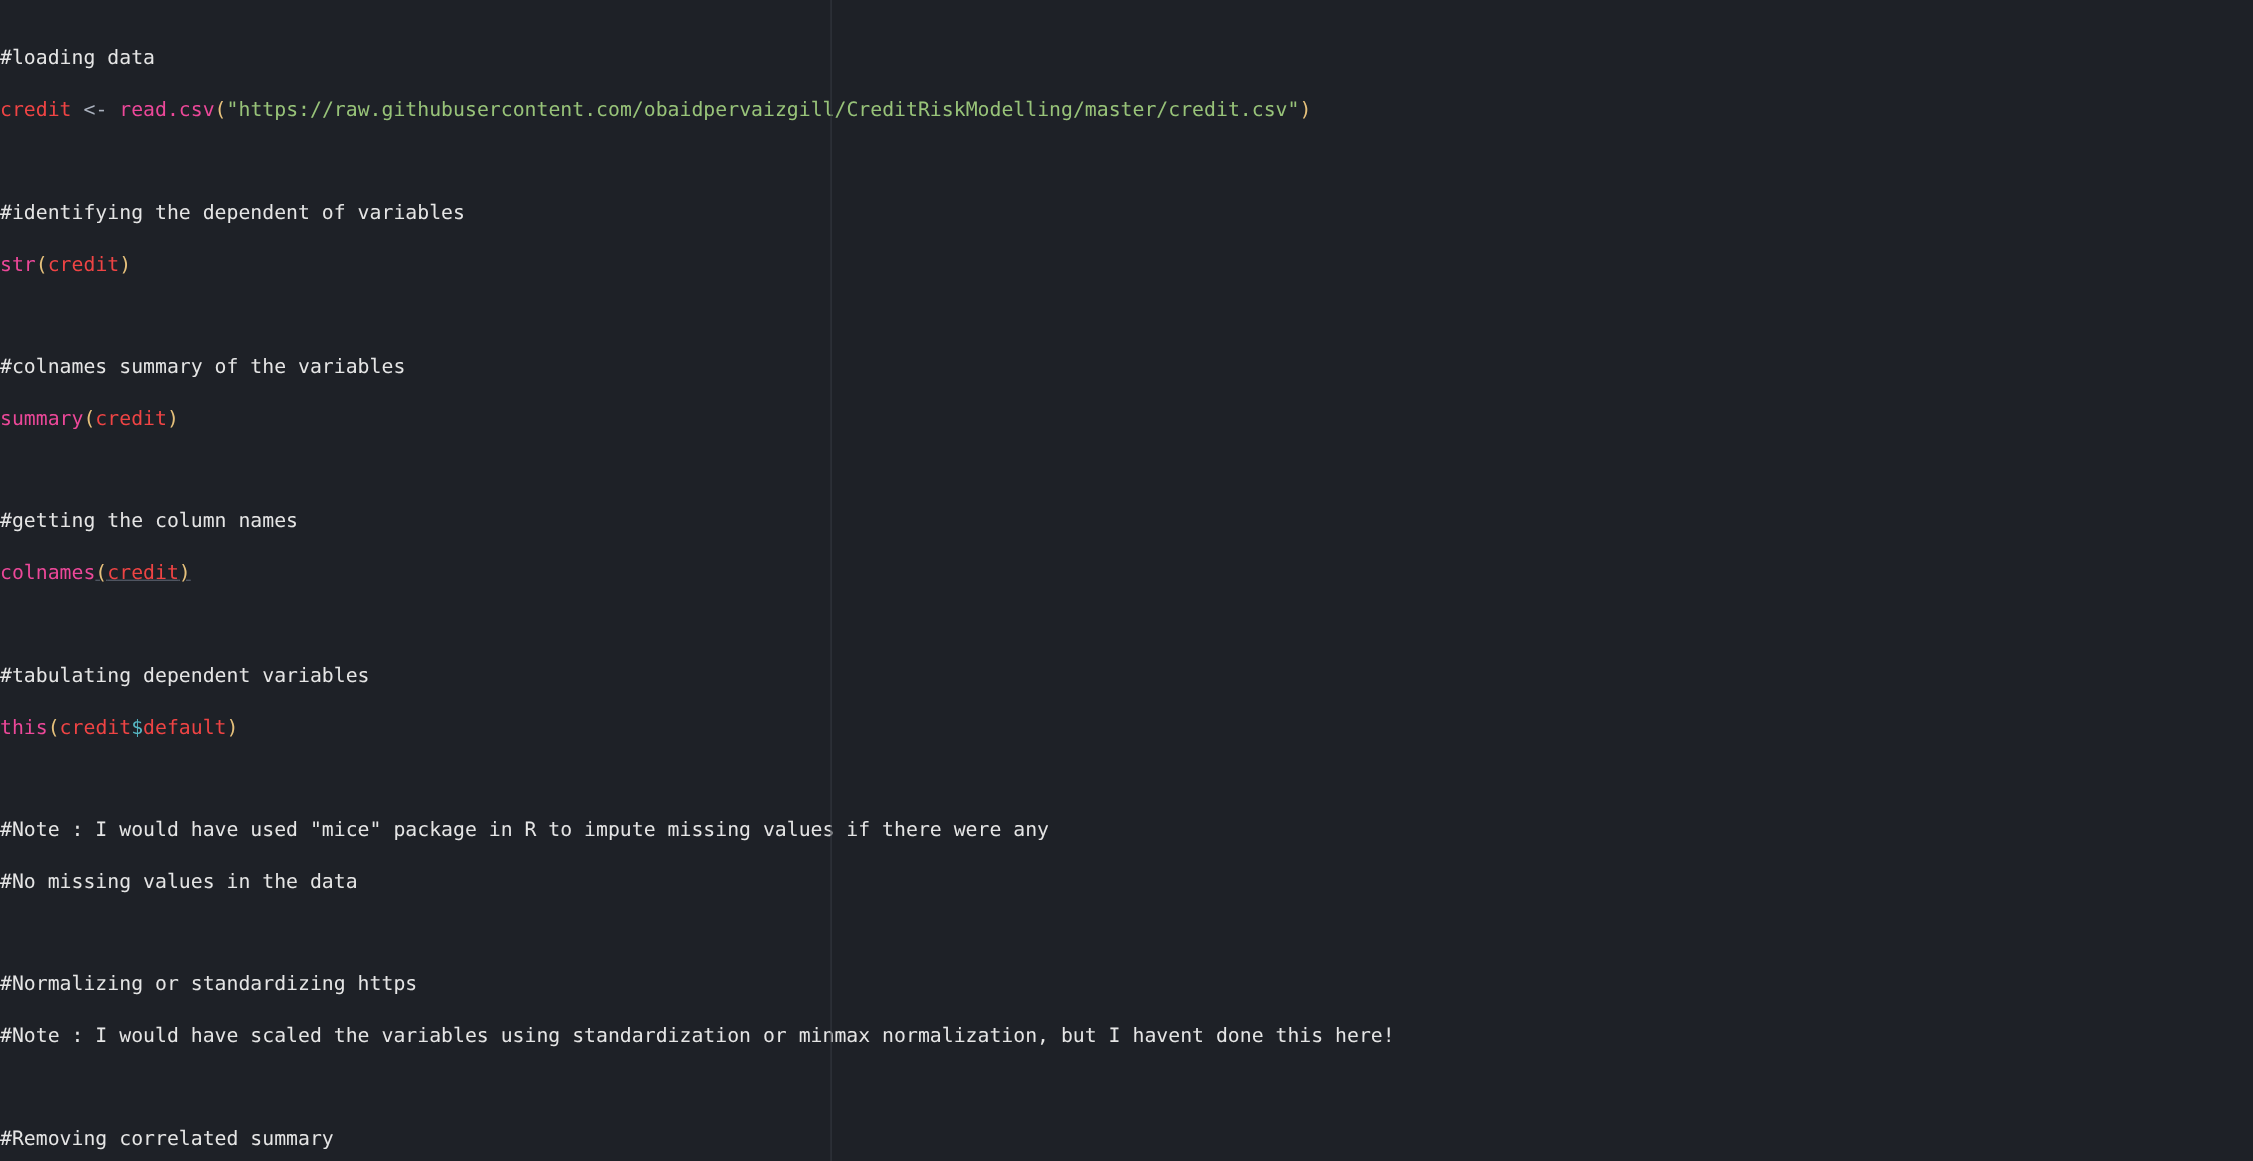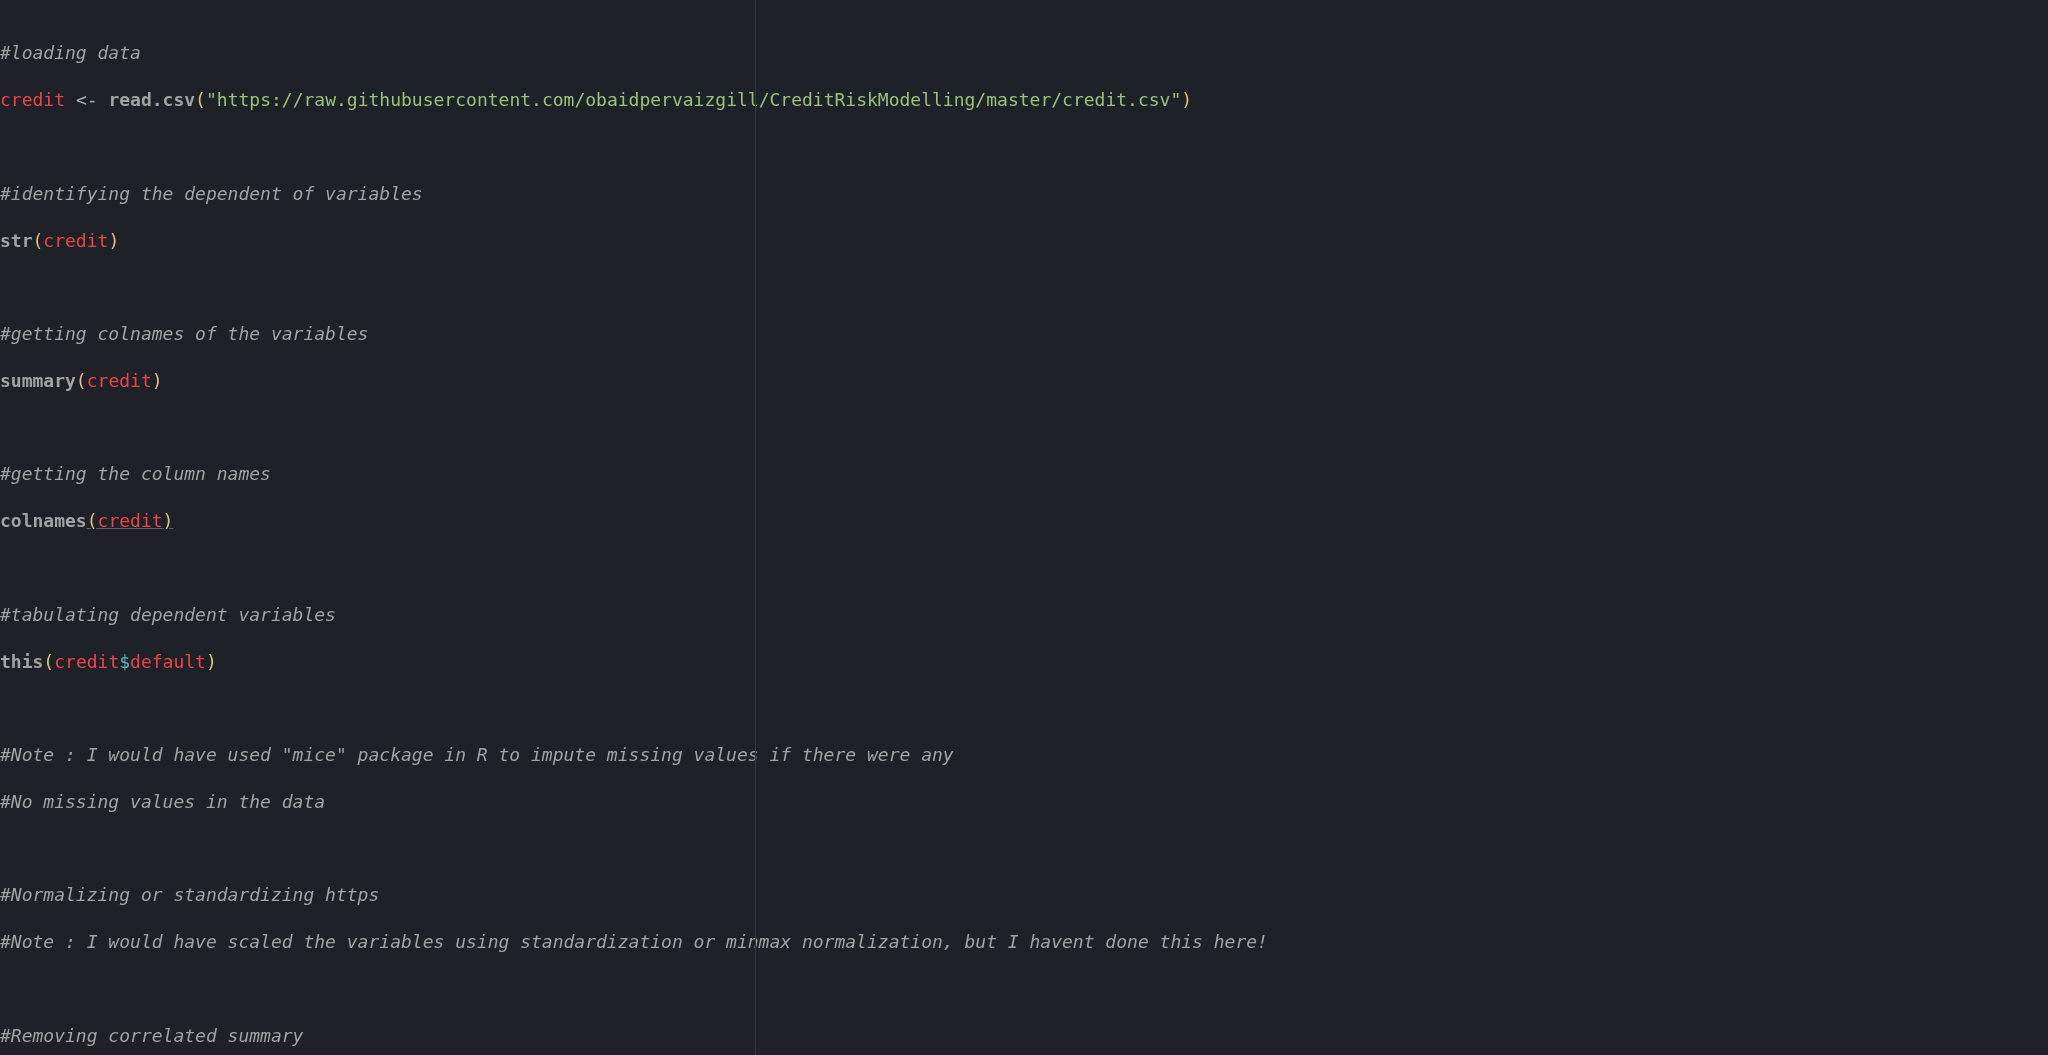--- a/index.html
+++ b/index.html
@@ -28,42 +28,42 @@
       background: #353941;
     }
     .code-container {
       padding-left: 0;
       white-space: pre;
     }
     .line {
       height: 23.4px;
       white-space: pre;
     }
-    .comment { color: #a3a3a3; font-style: italic; }
+    .comment { color: #e5e5e5; }
     .identifier { color: #ef4444; }
-    .func { color: #a3a3a3; font-weight: bold; }
+    .func { color: #ec4899; }
     .string { color: #98c379; }
     .assign { color: #abb2bf; }
     .paren { color: #e5c07b; }
     .dollar { color: #56b6c2; }
     .underline { text-decoration: underline; text-decoration-color: #5c6370; }
   </style>
 </head>
 <body>
 
 <div class="ruler"></div>
 
 <div class="code-container">
 <div class="line"><span class="comment">#loading data</span></div>
 <div class="line"><span class="identifier">credit</span><span class="identifier"> </span><span class="assign">&lt;-</span><span class="identifier"> </span><span class="func">read.csv</span><span class="paren">(</span><span class="string">"https://raw.githubusercontent.com/obaidpervaizgill/CreditRiskModelling/master/credit.csv"</span><span class="paren">)</span></div>
 <div class="line"></div>
 <div class="line"><span class="comment">#identifying the dependent of variables</span></div>
 <div class="line"><span class="func">str</span><span class="paren">(</span><span class="identifier">credit</span><span class="paren">)</span></div>
 <div class="line"></div>
-<div class="line"><span class="comment">#getting colnames of the variables</span></div>
+<div class="line"><span class="comment">#colnames summary of the variables</span></div>
 <div class="line"><span class="func">summary</span><span class="paren">(</span><span class="identifier">credit</span><span class="paren">)</span></div>
 <div class="line"></div>
 <div class="line"><span class="comment">#getting the column names</span></div>
 <div class="line"><span class="func">colnames</span><span class="paren underline">(</span><span class="identifier underline">credit</span><span class="paren underline">)</span></div>
 <div class="line"></div>
 <div class="line"><span class="comment">#tabulating dependent variables</span></div>
 <div class="line"><span class="func">this</span><span class="paren">(</span><span class="identifier">credit</span><span class="dollar">$</span><span class="identifier">default</span><span class="paren">)</span></div>
 <div class="line"></div>
 <div class="line"><span class="comment">#Note : I would have used "mice" package in R to impute missing values if there were any</span></div>
 <div class="line"><span class="comment">#No missing values in the data</span></div>

